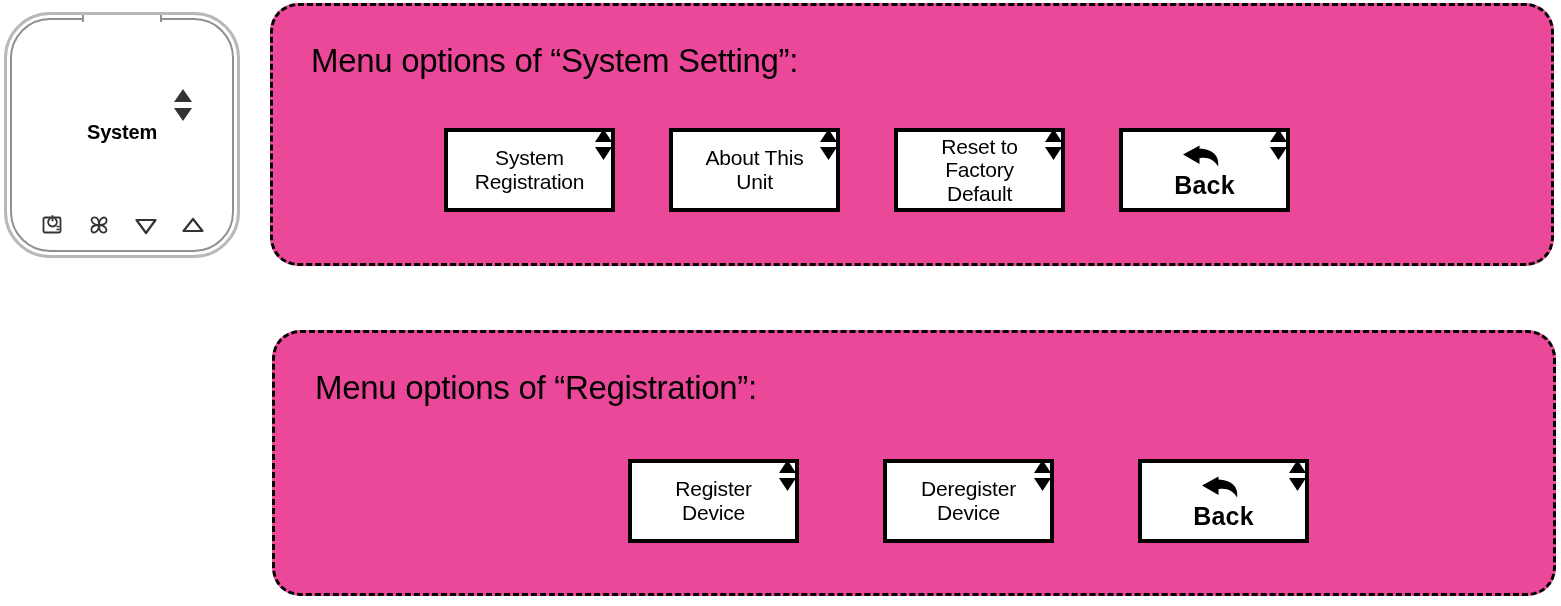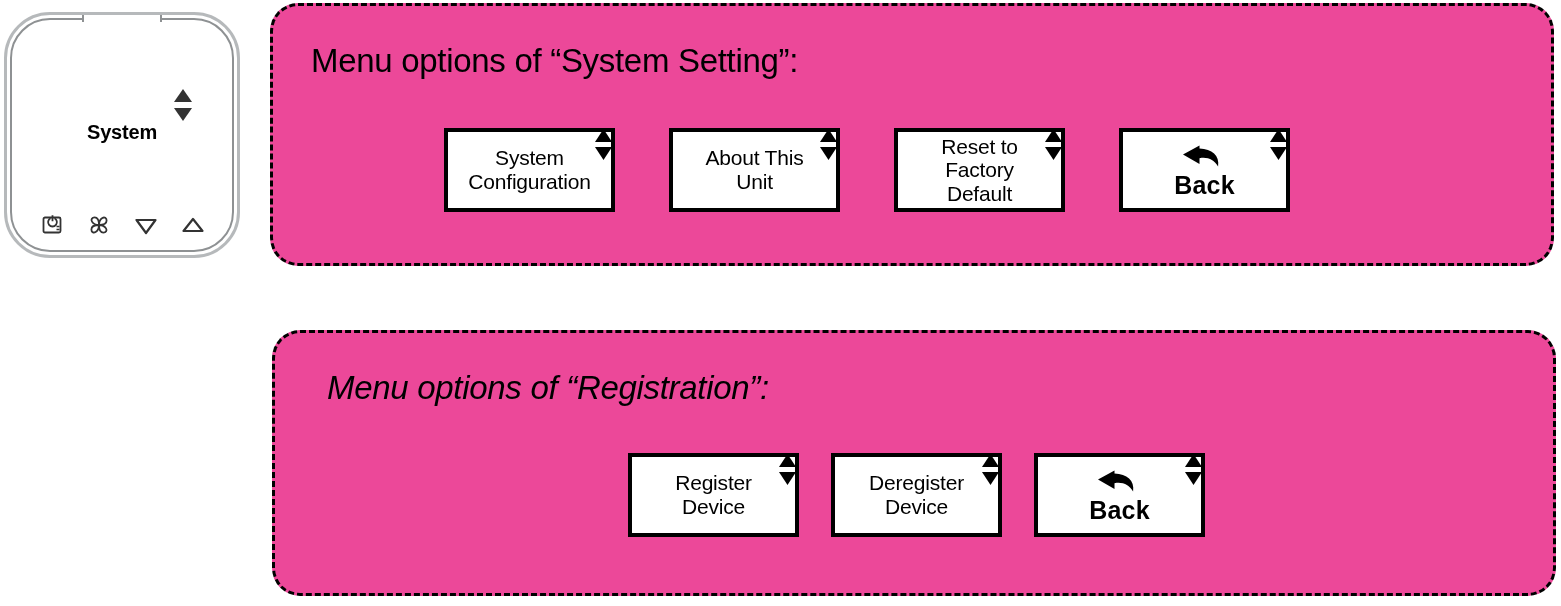--- a/index.html
+++ b/index.html
@@ -119,30 +119,30 @@
     height: 266px;
   }
   .panel-heading {
     position: absolute;
     font-size: 33px;
     font-weight: normal;
     white-space: nowrap;
     letter-spacing: -0.3px;
   }
   #panel-system .panel-heading { left: 38px; top: 36px; }
-  #panel-registration .panel-heading { left: 52px; top: 36px; font-style: italic; }
+  #panel-registration .panel-heading { left: 40px; top: 36px; }
 
   
   .menu-row {
     position: absolute;
     display: flex;
     align-items: flex-start;
   }
   #row-system { left: 171px; top: 122px; gap: 54px; }
-  #row-registration { left: 353px; top: 120px; gap: 32px; }
+  #row-registration { left: 353px; top: 126px; gap: 84px; }
 
   .menu-box {
     position: relative;
     width: 171px;
     height: 84px;
     border: 4px solid #000000;
     background: #ffffff;
     box-sizing: border-box;
     display: flex;
     align-items: center;
@@ -234,21 +234,21 @@
 </div>
 
 <div class="panel" id="panel-system">
   <div class="panel-heading">Menu options of “System Setting”:</div>
 
   <div class="menu-row" id="row-system">
 
     <div class="menu-box">
       <div class="menu-label">
         <div>System</div>
-        <div>Configuration</div>
+        <div>Registration</div>
       </div>
       <span class="box-updown">
         <svg viewBox="0 0 21 33" width="21" height="33" aria-hidden="true">
           <polygon points="10.5,1 19,14 2,14" fill="#000000"></polygon>
           <polygon points="10.5,32 19,19 2,19" fill="#000000"></polygon>
         </svg>
       </span>
     </div>
 
 

